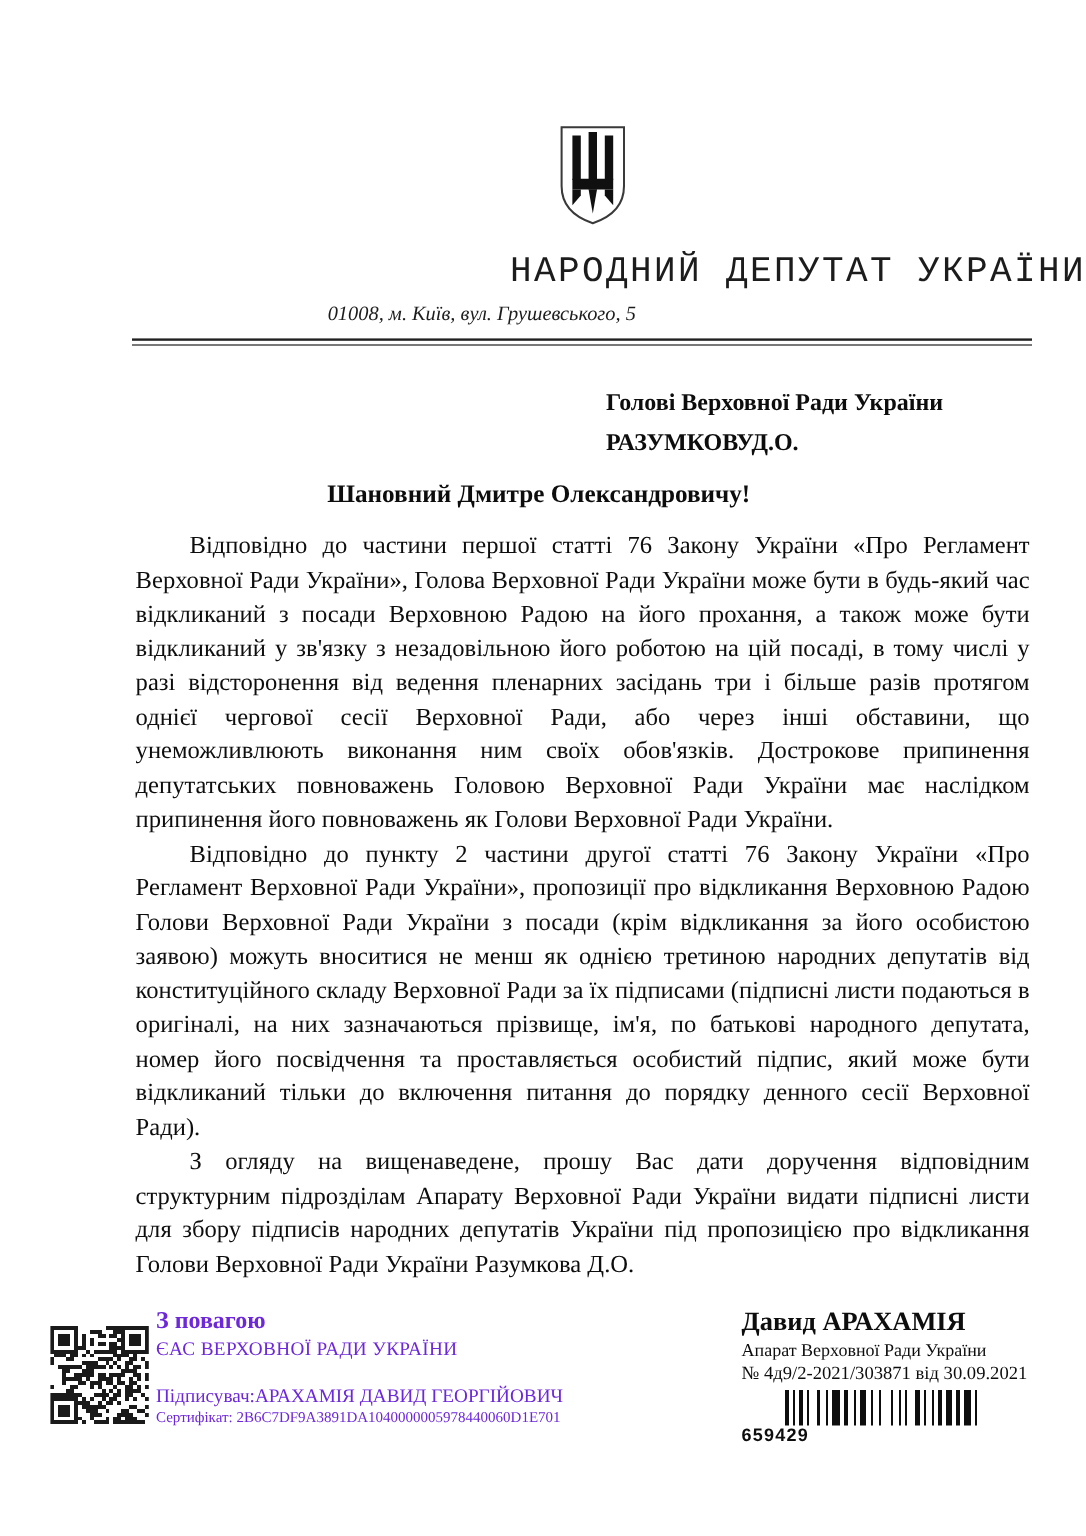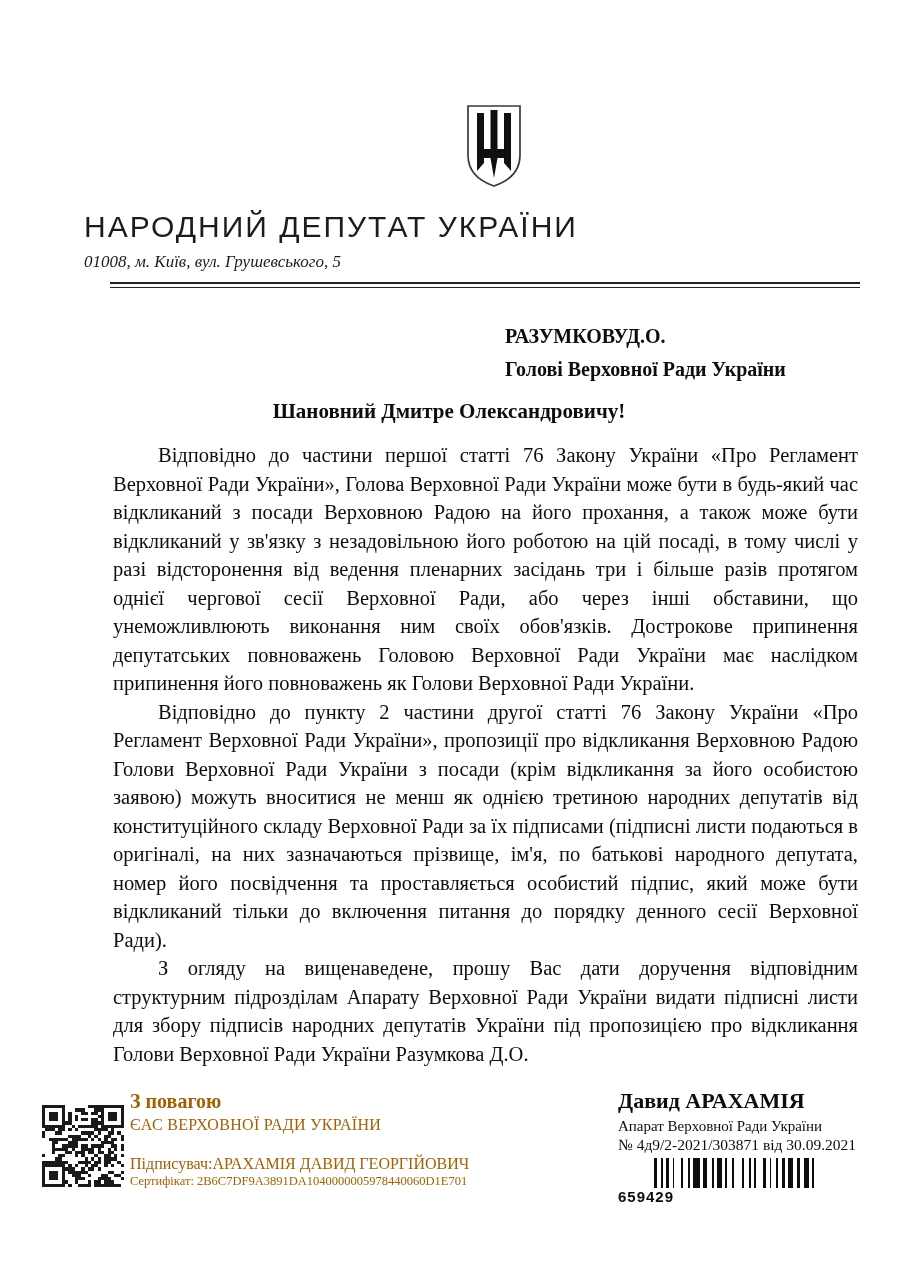--- a/index.html
+++ b/index.html
@@ -10,28 +10,28 @@
     font-family:"Liberation Serif", serif;
     color:#111;
     overflow:hidden;
   }
   
   .emblem{
     position:absolute;left:464px;top:103px;width:60px;height:87px;
   }
   .letterhead-title{
     position:absolute;top:210px;left:0;width:905px;box-sizing:border-box;
-    padding-left:84px;text-align:left;
-    font-family:Liberation Sans, sans-serif;
+    padding-left:84px;text-align:right;
+    font-family:Liberation Mono, monospace;
     font-size:30px;letter-spacing:2px;color:#1c1c1c;
     white-space:nowrap;
   }
   .letterhead-address{
     position:absolute;top:252px;left:0;width:719px;box-sizing:border-box;
-    padding-left:84px;
+    padding-left:84px;text-align:center;
     font-style:italic;font-size:17px;color:#1c1c1c;
   }
   .header-divider{
     position:absolute;top:282px;left:110px;width:750px;height:3px;
     border-top:2px solid #222;border-bottom:1px solid #222;
   }
   
   .recipient{
     position:absolute;left:505px;top:320px;
     font-weight:bold;font-size:20px;line-height:33px;color:#0d0d0d;
@@ -43,21 +43,21 @@
   }
   
   .body-text{
     position:absolute;left:113px;top:441px;width:745px;
     font-size:20.5px;line-height:28.5px;text-align:justify;color:#0d0d0d;
   }
   .body-text p{margin:0;text-indent:45px;}
   
   .qr{position:absolute;left:42px;top:1105px;width:82px;height:82px;}
   .qr svg{width:100%;height:100%;}
-  .closing-block{position:absolute;left:130px;top:1090px;color:#a16207;}
+  .closing-block{position:absolute;left:130px;top:1090px;color:#6d28d9;}
   .closing-text{font-weight:bold;font-size:20px;margin:0 0 3px 0;}
   .eas-label{font-size:16px;margin:0 0 21px 0;letter-spacing:.3px;}
   .signer-line{font-size:16px;margin:0 16px 1px 0;}
   .cert-line{font-size:12.5px;margin:0 0 2px 0;}
   .valid-line{font-size:16px;margin:0;}
   .reg-block{
     position:absolute;left:618px;top:1088px;width:236px;
     text-align:left;color:#0d0d0d;
   }
   .author-name{font-weight:bold;font-size:22px;margin:0 0 4px 0;white-space:nowrap;}
@@ -90,22 +90,22 @@
     </svg>
   </div>
 
   <div class="letterhead-title">НАРОДНИЙ ДЕПУТАТ УКРАЇНИ</div>
 
   <div class="letterhead-address">01008, м. Київ, вул. Грушевського, 5</div>
 
   <div class="header-divider"></div>
 
   <div class="recipient">
+    <div>Голові Верховної Ради України</div>
     <div>РАЗУМКОВУД.О.</div>
-    <div>Голові Верховної Ради України</div>
   </div>
 
   <div class="salutation">Шановний Дмитре Олександровичу!</div>
 
   <div class="body-text">
     <p>Відповідно до частини першої статті 76 Закону України «Про Регламент Верховної Ради України», Голова Верховної Ради України може бути в будь-який час відкликаний з посади Верховною Радою на його прохання, а також може бути відкликаний у зв'язку з незадовільною його роботою на цій посаді, в тому числі у разі відсторонення від ведення пленарних засідань три і більше разів протягом однієї чергової сесії Верховної Ради, або через інші обставини, що унеможливлюють виконання ним своїх обов'язків. Дострокове припинення депутатських повноважень Головою Верховної Ради України має наслідком припинення його повноважень як Голови Верховної Ради України.</p>
     <p>Відповідно до пункту 2 частини другої статті 76 Закону України «Про Регламент Верховної Ради України», пропозиції про відкликання Верховною Радою Голови Верховної Ради України з посади (крім відкликання за його особистою заявою) можуть вноситися не менш як однією третиною народних депутатів від конституційного складу Верховної Ради за їх підписами (підписні листи подаються в оригіналі, на них зазначаються прізвище, ім'я, по батькові народного депутата, номер його посвідчення та проставляється особистий підпис, який може бути відкликаний тільки до включення питання до порядку денного сесії Верховної Ради).</p>
     <p>З огляду на вищенаведене, прошу Вас дати доручення відповідним структурним підрозділам Апарату Верховної Ради України видати підписні листи для збору підписів народних депутатів України під пропозицією про відкликання Голови Верховної Ради України Разумкова Д.О.</p>
   </div>
 

